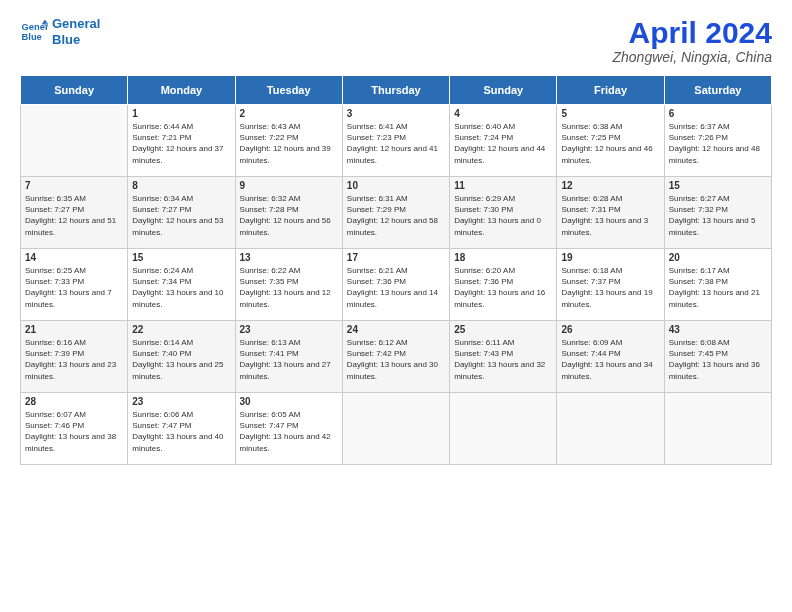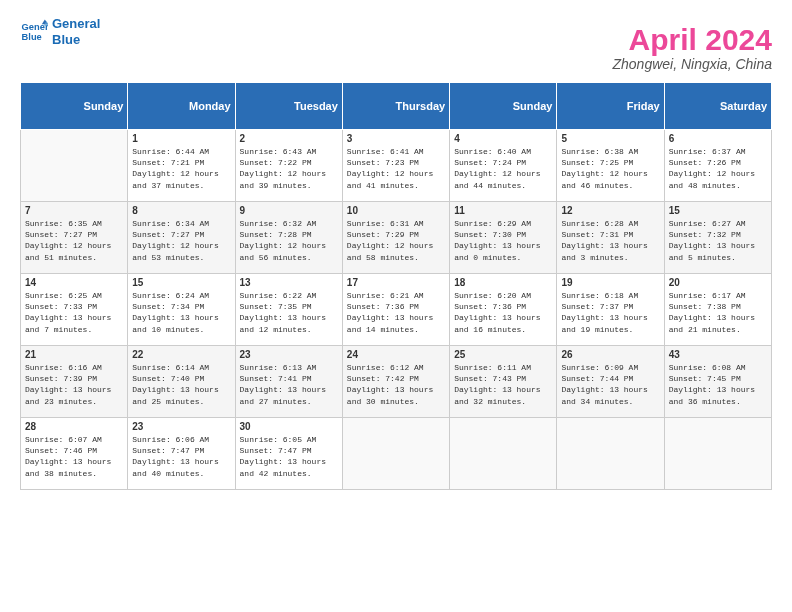--- a/index.html
+++ b/index.html
@@ -39,62 +39,60 @@
     .logo-icon {
       width: 28px;
       height: 28px;
     }
     .title-block {
       text-align: right;
     }
     .main-title {
       font-size: 30px;
       font-weight: bold;
-      color: #ec4899;
+      color: #1d4ed8;
       line-height: 1.1;
-      margin-top: 7px;
     }
     .subtitle {
       font-size: 14px;
       color: #555;
       font-style: italic;
     }
     table {
       width: 100%;
       border-collapse: collapse;
       table-layout: fixed;
     }
     thead tr th {
       background-color: #2a6db5;
       color: #fff;
       font-size: 11px;
       font-weight: bold;
-      padding: 17px 4px;
-      text-align: right;
+      padding: 8px 4px;
+      text-align: center;
       border: 1px solid #fff;
     }
     tbody tr td {
       border: 1px solid #ccc;
       vertical-align: top;
       padding: 3px 4px;
       font-size: 8.5px;
       color: #333;
       height: 72px;
     }
     tbody tr td .day-num {
       font-weight: bold;
       font-size: 10px;
       display: block;
       margin-bottom: 2px;
     }
     tbody tr td .day-info {
       font-size: 8px;
       line-height: 1.4;
       color: #333;
-      font-family: Liberation Mono, monospace;
     }
     tbody tr:nth-child(odd) td {
       background: #fff;
     }
     tbody tr:nth-child(even) td {
       background: #f5f5f5;
     }
     .empty-cell {
       background: #f9f9f9 !important;
     }

